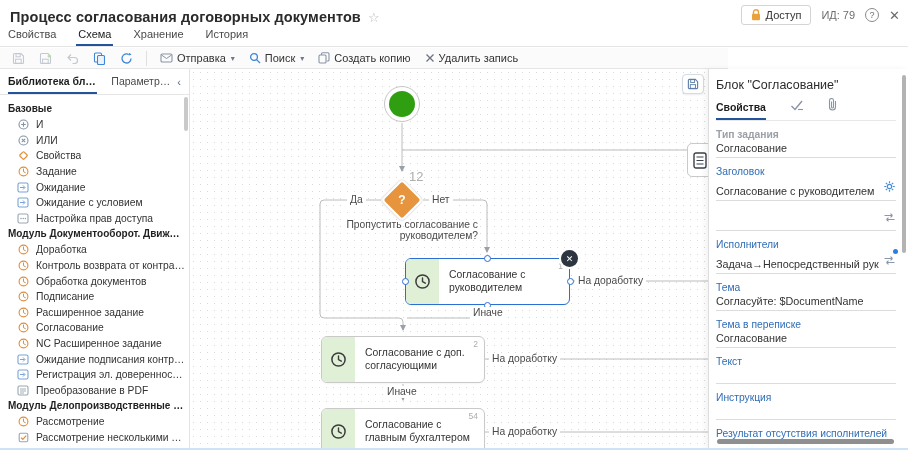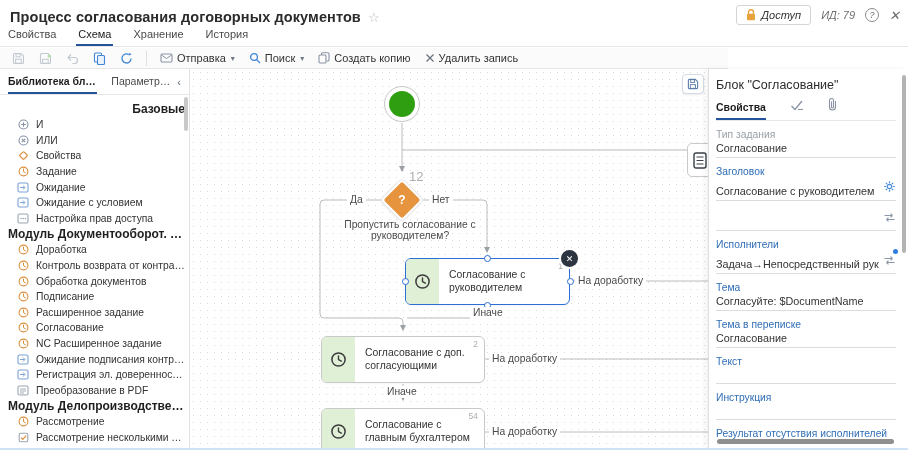--- a/index.html
+++ b/index.html
@@ -5,21 +5,21 @@
   * { margin:0; padding:0; box-sizing:border-box; }
   html,body { width:908px; height:450px; overflow:hidden; background:#fff;
               font-family:"Liberation Sans", sans-serif; }
   .app { position:relative; width:908px; height:450px; background:#fff; }
 
   
   .hdr { position:absolute; left:0; top:0; width:908px; height:47px; background:#fff; border-bottom:1px solid #e6e6e6; }
   .hdr-title-row { position:absolute; left:10px; top:6px; right:8px; height:22px; display:flex; align-items:center; }
   .page-title { font-size:14.5px; font-weight:700; color:#2b2b2b; letter-spacing:.1px; }
   .star { color:#b9b9b9; font-size:13px; margin-left:7px; cursor:pointer; }
-  .hdr-right { position:absolute; right:8px; top:5px; display:flex; align-items:center; gap:10px;font-style:italic; }
+  .hdr-right { position:absolute; right:8px; top:5px; display:flex; align-items:center; gap:10px; }
   .access-btn { display:flex; align-items:center; gap:5px; border:1px solid #d4d4d4; border-radius:3px;
                 padding:3px 9px; font-size:11px; color:#333; background:#fff; cursor:pointer; }
   .id-label { font-size:11px; color:#6e6e6e; }
   .help-ico { width:14px; height:14px; border:1px solid #8a8a8a; border-radius:50%; color:#6e6e6e;
               font-size:9px; display:flex; align-items:center; justify-content:center; cursor:pointer; }
   .close-ico { color:#6b6b6b; font-size:13px; cursor:pointer; line-height:1; }
 
   .hdr-tabs { position:absolute; left:8px; bottom:0; display:flex; gap:22px; }
   .htab { font-size:11px; color:#4a4a4a; padding:4px 0 6px; cursor:pointer; position:relative; }
   .htab.active { color:#1d1d1d; font-weight:400; }
@@ -38,22 +38,22 @@
   .sbar { position:absolute; left:0; top:69px; width:190px; height:381px; background:#fff;
           border-right:1px solid #e3e3e3; overflow:hidden; }
   .sbar-tabs { display:flex; align-items:center; height:26px; border-bottom:1px solid #e6e6e6; padding:0 6px 0 8px; }
   .stab { font-size:10.5px; color:#4a4a4a; padding:6px 0 7px; cursor:pointer; position:relative; white-space:nowrap;
           overflow:hidden; text-overflow:ellipsis; }
   .stab.active { color:#1d1d1d; font-weight:700; }
   .stab.active::after { content:""; position:absolute; left:0; right:0; bottom:0; height:2.5px; background:#23549b; }
   .stab + .stab { margin-left:14px; max-width:64px; }
   .collapse { margin-left:auto; color:#5b6b7b; font-size:11px; cursor:pointer; padding:0 2px; }
   .sb-list { padding:6px 4px 0 8px; }
-  .sb-group-title { font-size:12px; font-weight:700; color:#1f1f1f; height:16px; line-height:16px;
-                    white-space:nowrap; overflow:hidden; text-overflow:ellipsis;text-align:right; }
+  .sb-group-title { font-size:10px; font-weight:700; color:#1f1f1f; height:16px; line-height:16px;
+                    white-space:nowrap; overflow:hidden; text-overflow:ellipsis; }
   .sb-item { display:flex; align-items:center; gap:7px; height:15.6px; padding-left:9px; cursor:pointer; }
   .sb-ico { width:12px; display:flex; align-items:center; justify-content:center; flex:0 0 12px; }
   .sb-label { font-size:10.3px; color:#333; white-space:nowrap; overflow:hidden; text-overflow:ellipsis; }
   .sb-scroll { position:absolute; right:1px; top:28px; width:4px; height:34px; border-radius:2px; background:#c9c9c9; }
 
   
   .canvas { position:absolute; left:190px; top:69px; width:518px; height:381px; overflow:hidden; background:#fff;
             background-image:radial-gradient(circle, #d9d9d9 0.8px, transparent 1px); background-size:7px 7px; }
   .canvas svg.edges { position:absolute; left:0; top:0; }
   .cnode { position:absolute; }
@@ -61,21 +61,21 @@
   .start-node .core { position:absolute; inset:4px; border-radius:50%; background:#2f9e11; }
 
   .diamond-wrap { left:191px; top:110px; width:42px; height:42px; }
   .diamond { position:absolute; inset:6px; background:#e6953e; border:2px solid #fff; border-radius:4px;
              transform:rotate(45deg); box-shadow:0 0 0 1px #e7e7e7, 0 1px 3px rgba(0,0,0,.12); }
   .diamond-q { position:absolute; inset:0; display:flex; align-items:center; justify-content:center;
                color:#fff; font-size:12px; font-weight:700; }
 
   .edge-label { position:absolute; font-size:10.3px; color:#4a4a4a; background:#fff; padding:0 3px; line-height:12px; }
   .node-number { position:absolute; font-size:13px; color:#adadad; }
-  .decision-caption { position:absolute; left:145px; top:151px; width:150px; text-align:center;
+  .decision-caption { position:absolute; left:138px; top:151px; width:150px; text-align:right;
                       font-size:10.3px; line-height:10.8px; color:#4a4a4a; }
 
   .pblock { position:absolute; width:164px; height:47px; background:#fff; border:1px solid #c9c9c9; border-radius:6px;
             display:flex; box-shadow:0 1px 2px rgba(0,0,0,.04); }
   .pblock.selected { border:1.5px solid #2c6fd2; width:165px; }
   .pblock .strip { width:33px; background:#dff0d6; border-radius:5px 0 0 5px; flex:0 0 33px;
                    display:flex; align-items:center; justify-content:center; }
   .pblock .btitle { flex:1; display:flex; align-items:center; padding:2px 8px 2px 10px;
                     font-size:10.4px; line-height:12.5px; color:#333; }
   .pblock .num { position:absolute; right:6px; top:2px; font-size:8.5px; color:#adadad; }
@@ -100,21 +100,21 @@
   .panel-inner { padding:9px 12px 0 7px; }
   .panel-title { font-size:12.5px; color:#2b2b2b; font-weight:400; }
   .panel-tabs { display:flex; align-items:center; gap:24px; margin-top:5px; border-bottom:1px solid #e8e8e8; }
   .ptab { font-size:10.5px; font-weight:700; color:#1d1d1d; padding:3px 0 6px; position:relative; cursor:pointer; }
   .ptab::after { content:""; position:absolute; left:0; right:0; bottom:-1px; height:2.5px; background:#23549b; }
   .ptab-ico { padding-bottom:5px; cursor:pointer; }
   .fields { margin-top:8px; }
   .fld { margin-bottom:8px; }
   .fld.gap { }
   .fld-label { font-size:10.3px; color:#2f6db5; margin-bottom:2px; }
-  .fld-label.gray { color:#9aa0a6; }
+  .fld-label.gray { color:#9aa0a6;font-weight:bold; }
   .fld-valrow { display:flex; align-items:flex-end; border-bottom:1px solid #dcdcdc; padding-bottom:3px; min-height:15px; }
   .fld-value { flex:1; font-size:10.8px; color:#333; white-space:nowrap; overflow:hidden; }
   .fld-icon { flex:0 0 auto; margin-left:4px; position:relative; }
   .dot::after { content:""; position:absolute; right:-2px; top:-3px; width:5px; height:5px; border-radius:50%; background:#2f7de0; }
   .panel-hscroll { position:absolute; left:8px; right:14px; bottom:6px; height:5px; border-radius:3px; background:#8f8f8f; }
   .panel-vscroll { position:absolute; right:2px; top:6px; width:4px; height:178px; border-radius:2px; background:#b3b3b3; }
 
   .bottom-strip { position:absolute; left:0; bottom:0; width:908px; height:2px; background:#cfe2f6; z-index:50; }
 </style>
 </head>

